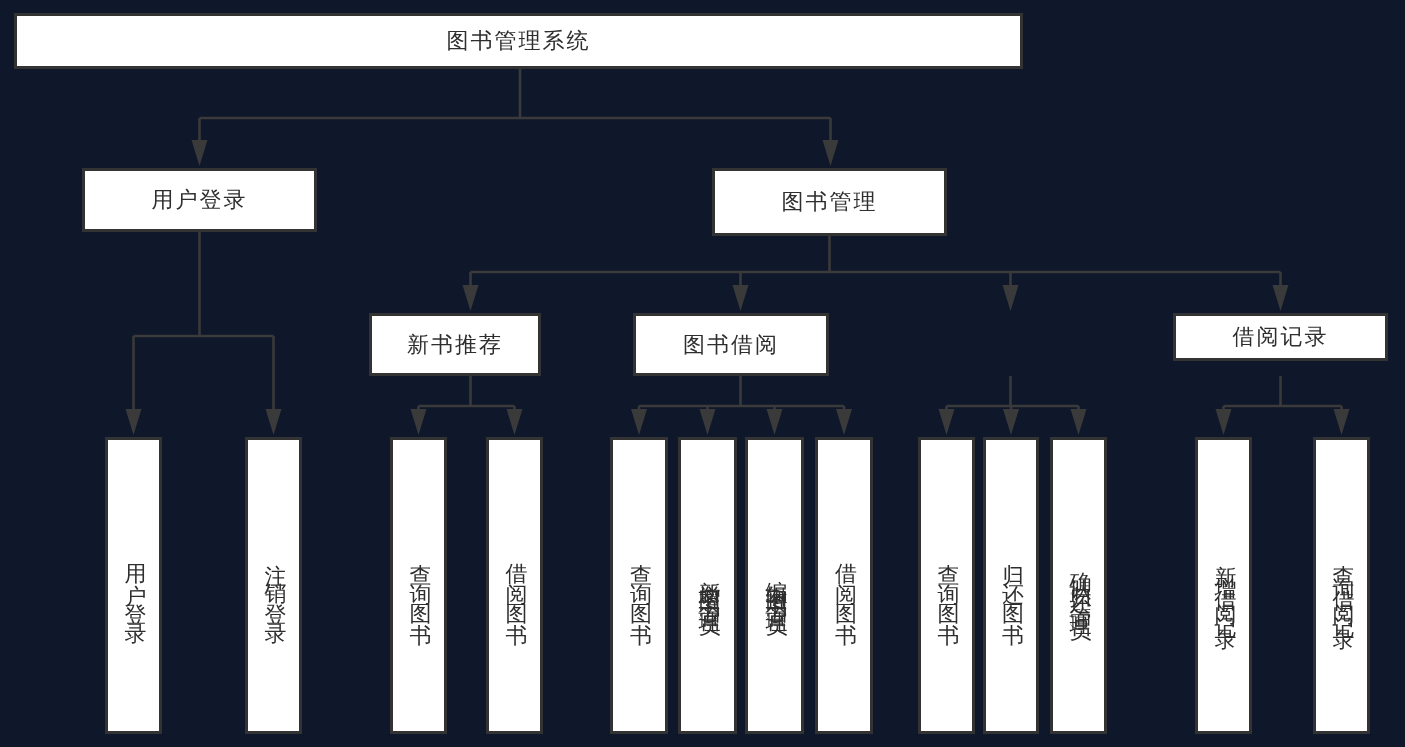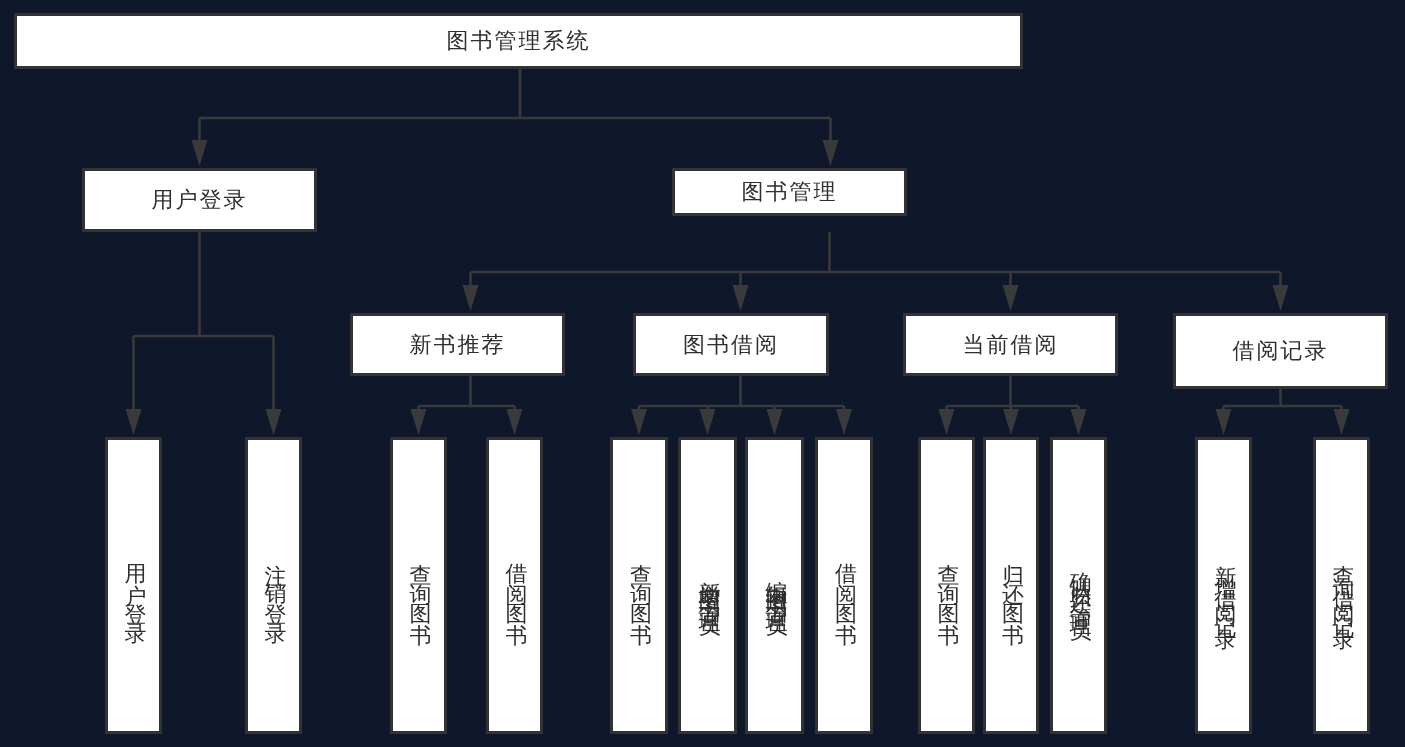--- a/index.html
+++ b/index.html
@@ -107,34 +107,31 @@
     </g>
   </svg>
 
   <div class="box" style="left:14px;top:13px;width:1009px;height:56px">
     <span class="hlabel">图书管理系统</span>
   </div>
 
   <div class="box" style="left:82px;top:168px;width:235px;height:64px">
     <span class="hlabel">用户登录</span>
   </div>
-  <div class="box" style="left:672px;top:168px;width:235px;height:48px">
+  <div class="box" style="left:712px;top:168px;width:235px;height:68px">
     <span class="hlabel">图书管理</span>
   </div>
 
-  <div class="box" style="left:350px;top:313px;width:215px;height:63px">
+  <div class="box" style="left:369px;top:313px;width:172px;height:63px">
     <span class="hlabel">新书推荐</span>
   </div>
   <div class="box" style="left:633px;top:313px;width:196px;height:63px">
     <span class="hlabel">图书借阅</span>
   </div>
-  <div class="box" style="left:903px;top:313px;width:215px;height:63px">
-    <span class="hlabel">当前借阅</span>
-  </div>
-  <div class="box" style="left:1173px;top:313px;width:215px;height:76px">
+  <div class="box" style="left:1173px;top:313px;width:215px;height:48px">
     <span class="hlabel">借阅记录</span>
   </div>
 
   <div class="box" style="left:105px;top:437px;width:57px;height:297px">
     <span class="vlabel ls4">用户登录</span>
   </div>
   <div class="box" style="left:245px;top:437px;width:57px;height:297px">
     <span class="vlabel ls4">注销登录</span>
   </div>
 

